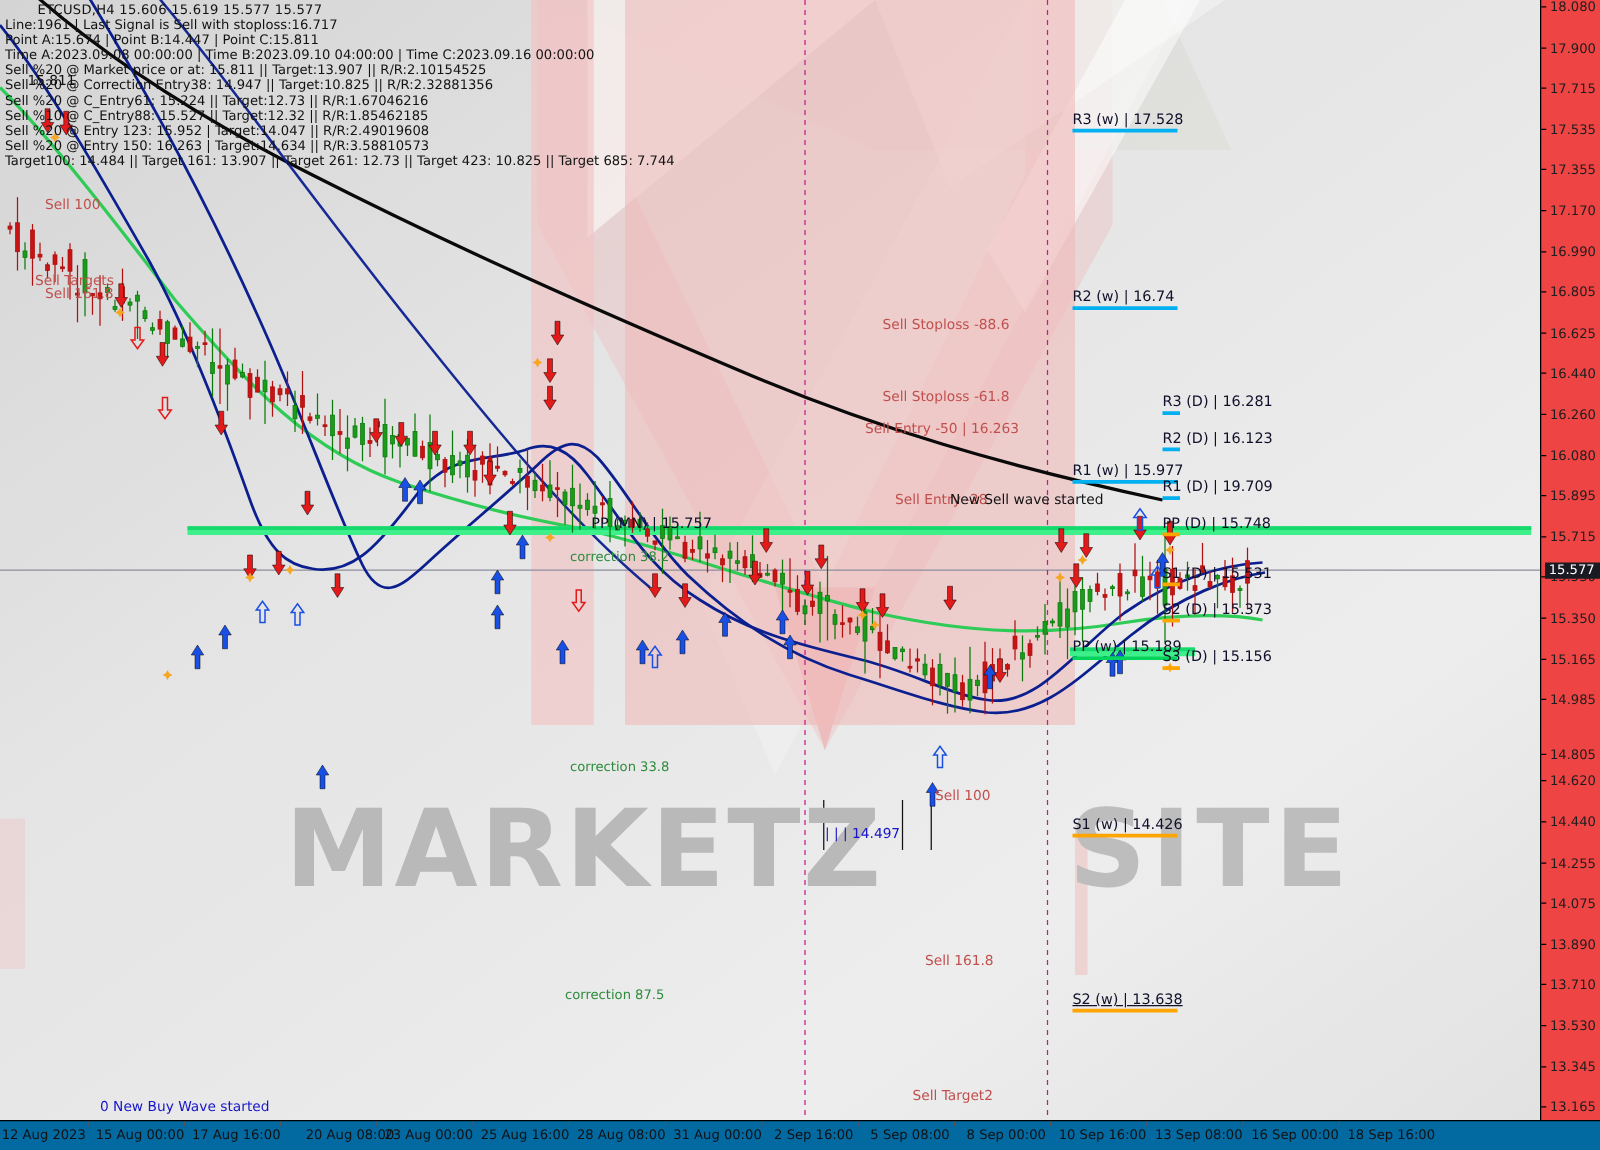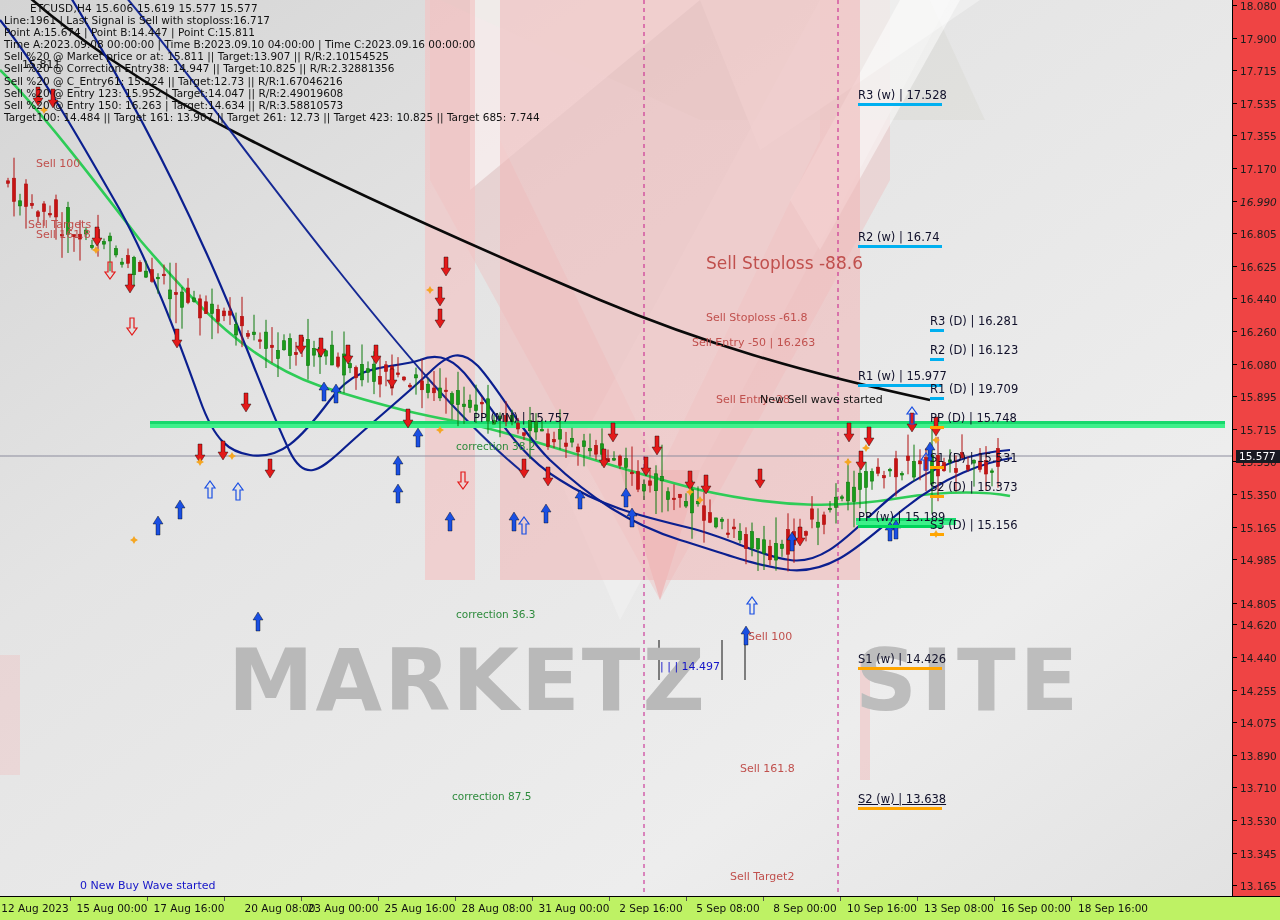--- a/index.html
+++ b/index.html
@@ -14,21 +14,21 @@
   
   #yaxis{position:absolute;left:1232px;top:0;width:48px;height:896px;background:#ef4444;
          border-left:1px solid #000;box-sizing:border-box;}
   .ytick{position:absolute;left:0;width:48px;height:12px;font-size:10.5px;color:#1d1d1d;white-space:nowrap;}
   .ytick i{position:absolute;left:0;top:5px;width:4px;height:1px;background:#000;}
   .ytick span{position:absolute;left:7px;top:0;}
   #ypricebox{position:absolute;left:3px;width:45px;height:13px;background:#1a1a22;color:#fff;
              font-size:10.5px;line-height:13px;text-align:left;padding-left:3px;box-sizing:border-box;z-index:5;}
 
   
-  #xaxis{position:absolute;left:0;top:896px;width:1280px;height:24px;background:#bef264;border-top:1px solid #000;box-sizing:border-box;}
+  #xaxis{position:absolute;left:0;top:896px;width:1280px;height:24px;background:#0369a1;border-top:1px solid #000;box-sizing:border-box;}
   .xtick{position:absolute;top:5px;font-size:10.5px;color:#111;white-space:nowrap;transform:translateX(-50%);}
   .xgrab{position:absolute;top:0px;width:1px;height:4px;background:#555;}
 
   
   #info{position:absolute;left:4px;top:2px;z-index:30;pointer-events:none;}
   #info .ln{font-size:10.5px;line-height:12.1px;color:#121212;white-space:nowrap;}
   #info .ln.first{padding-left:26px;letter-spacing:.2px;}
 
   
   .lab{position:absolute;font-size:11px;white-space:nowrap;z-index:20;}
@@ -521,28 +521,28 @@
           <path d="M747 604 L750 604 L750 614 L754 614 L754 604 L757 604 L752 597 Z" fill="none" stroke="#1a4fe3" stroke-width="1.2"></path>
           <path d="M907 414 L910 414 L910 424 L914 424 L914 414 L917 414 L912 407 Z" fill="none" stroke="#1a4fe3" stroke-width="1.2"></path>
           <path d="M921 460 L924 460 L924 470 L928 470 L928 460 L931 460 L926 453 Z" fill="none" stroke="#1a4fe3" stroke-width="1.2"></path>
         </g>
     </svg>
 
     <div id="annos">
         <div class="lab" style="left: 36px; top: 157px; color: rgb(192, 80, 77); font-size: 11px;">Sell 100</div>
         <div class="lab" style="left: 28px; top: 218px; color: rgb(192, 80, 77); font-size: 11px;">Sell Targets</div>
         <div class="lab" style="left: 36px; top: 228px; color: rgb(192, 80, 77); font-size: 11px;">Sell 161.8</div>
-        <div class="lab" style="left: 706px; top: 253px; color: rgb(192, 80, 77); font-size: 17px;">Sell Stoploss -88.6</div>
+        <div class="lab" style="left: 706px; top: 253px; color: rgb(192, 80, 77); font-size: 11px;">Sell Stoploss -88.6</div>
         <div class="lab" style="left: 706px; top: 311px; color: rgb(192, 80, 77); font-size: 11px;">Sell Stoploss -61.8</div>
         <div class="lab" style="left: 692px; top: 336px; color: rgb(192, 80, 77); font-size: 11px;">Sell Entry -50 | 16.263</div>
         <div class="lab" style="left: 716px; top: 393px; color: rgb(192, 80, 77); font-size: 11px;">Sell Entry -28</div>
         <div class="lab" style="left: 760px; top: 393px; color: rgb(17, 17, 17); font-size: 11px;">New Sell wave started</div>
         <div class="lab" style="left: 473px; top: 411px; color: rgb(16, 16, 42); font-size: 11.5px;">PP (MN) | 15.757</div>
         <div class="lab" style="left: 456px; top: 440px; color: rgb(46, 139, 61); font-size: 10.5px;">correction 38.2</div>
-        <div class="lab" style="left: 456px; top: 608px; color: rgb(46, 139, 61); font-size: 10.5px;">correction 36.3</div>
+        <div class="lab" style="left: 456px; top: 608px; color: rgb(46, 139, 61); font-size: 10.5px;">correction 33.8</div>
         <div class="lab" style="left: 660px; top: 660px; color: rgb(21, 21, 200); font-size: 11px;">| | | 14.497</div>
         <div class="lab" style="left: 748px; top: 630px; color: rgb(192, 80, 77); font-size: 11px;">Sell 100</div>
         <div class="lab" style="left: 740px; top: 762px; color: rgb(192, 80, 77); font-size: 11px;">Sell 161.8</div>
         <div class="lab" style="left: 452px; top: 790px; color: rgb(46, 139, 61); font-size: 10.5px;">correction 87.5</div>
         <div class="lab" style="left: 730px; top: 870px; color: rgb(192, 80, 77); font-size: 11px;">Sell Target2</div>
         <div class="lab" style="left: 80px; top: 879px; color: rgb(21, 21, 200); font-size: 11px;">0 New Buy Wave started</div>
         <div class="lab" style="left: 22px; top: 58px; color: rgb(17, 17, 17); font-size: 11px;">15.811</div>
       </div>
 
     <div id="pivots">
@@ -601,20 +601,21 @@
       </div>
 
     <div id="info">
       <div class="ln first">ETCUSD,H4  15.606 15.619 15.577 15.577</div>
       <div class="ln">Line:1961 | Last Signal is Sell with stoploss:16.717</div>
       <div class="ln">Point A:15.674 | Point B:14.447 | Point C:15.811</div>
       <div class="ln">Time A:2023.09.08 00:00:00 | Time B:2023.09.10 04:00:00 | Time C:2023.09.16 00:00:00</div>
       <div class="ln">Sell %20 @ Market price or at: 15.811 || Target:13.907 || R/R:2.10154525</div>
       <div class="ln">Sell %20 @ Correction Entry38: 14.947 || Target:10.825 ||  R/R:2.32881356</div>
       <div class="ln">Sell %20 @ C_Entry61: 15.224 || Target:12.73 || R/R:1.67046216</div>
+      <div class="ln">Sell %10 @ C_Entry88: 15.527 || Target:12.32 || R/R:1.85462185</div>
       <div class="ln">Sell %20 @ Entry 123: 15.952 | Target:14.047 || R/R:2.49019608</div>
       <div class="ln">Sell %20 @ Entry 150: 16.263 | Target:14.634 || R/R:3.58810573</div>
       <div class="ln">Target100: 14.484 || Target 161: 13.907 || Target 261: 12.73 || Target 423: 10.825 || Target 685: 7.744</div>
     </div>
   </div>
 
   <div id="yaxis">
     <div id="yticks">
         <div class="ytick" style="top: 0px;">
           <i></i>
@@ -633,21 +634,21 @@
           <span>17.535</span>
         </div>
         <div class="ytick" style="top: 130.4px;">
           <i></i>
           <span>17.355</span>
         </div>
         <div class="ytick" style="top: 163px;">
           <i></i>
           <span>17.170</span>
         </div>
-        <div class="ytick" style="top: 195.6px; font-style: italic;">
+        <div class="ytick" style="top: 195.6px;">
           <i></i>
           <span>16.990</span>
         </div>
         <div class="ytick" style="top: 228.2px;">
           <i></i>
           <span>16.805</span>
         </div>
         <div class="ytick" style="top: 260.8px;">
           <i></i>
           <span>16.625</span>

